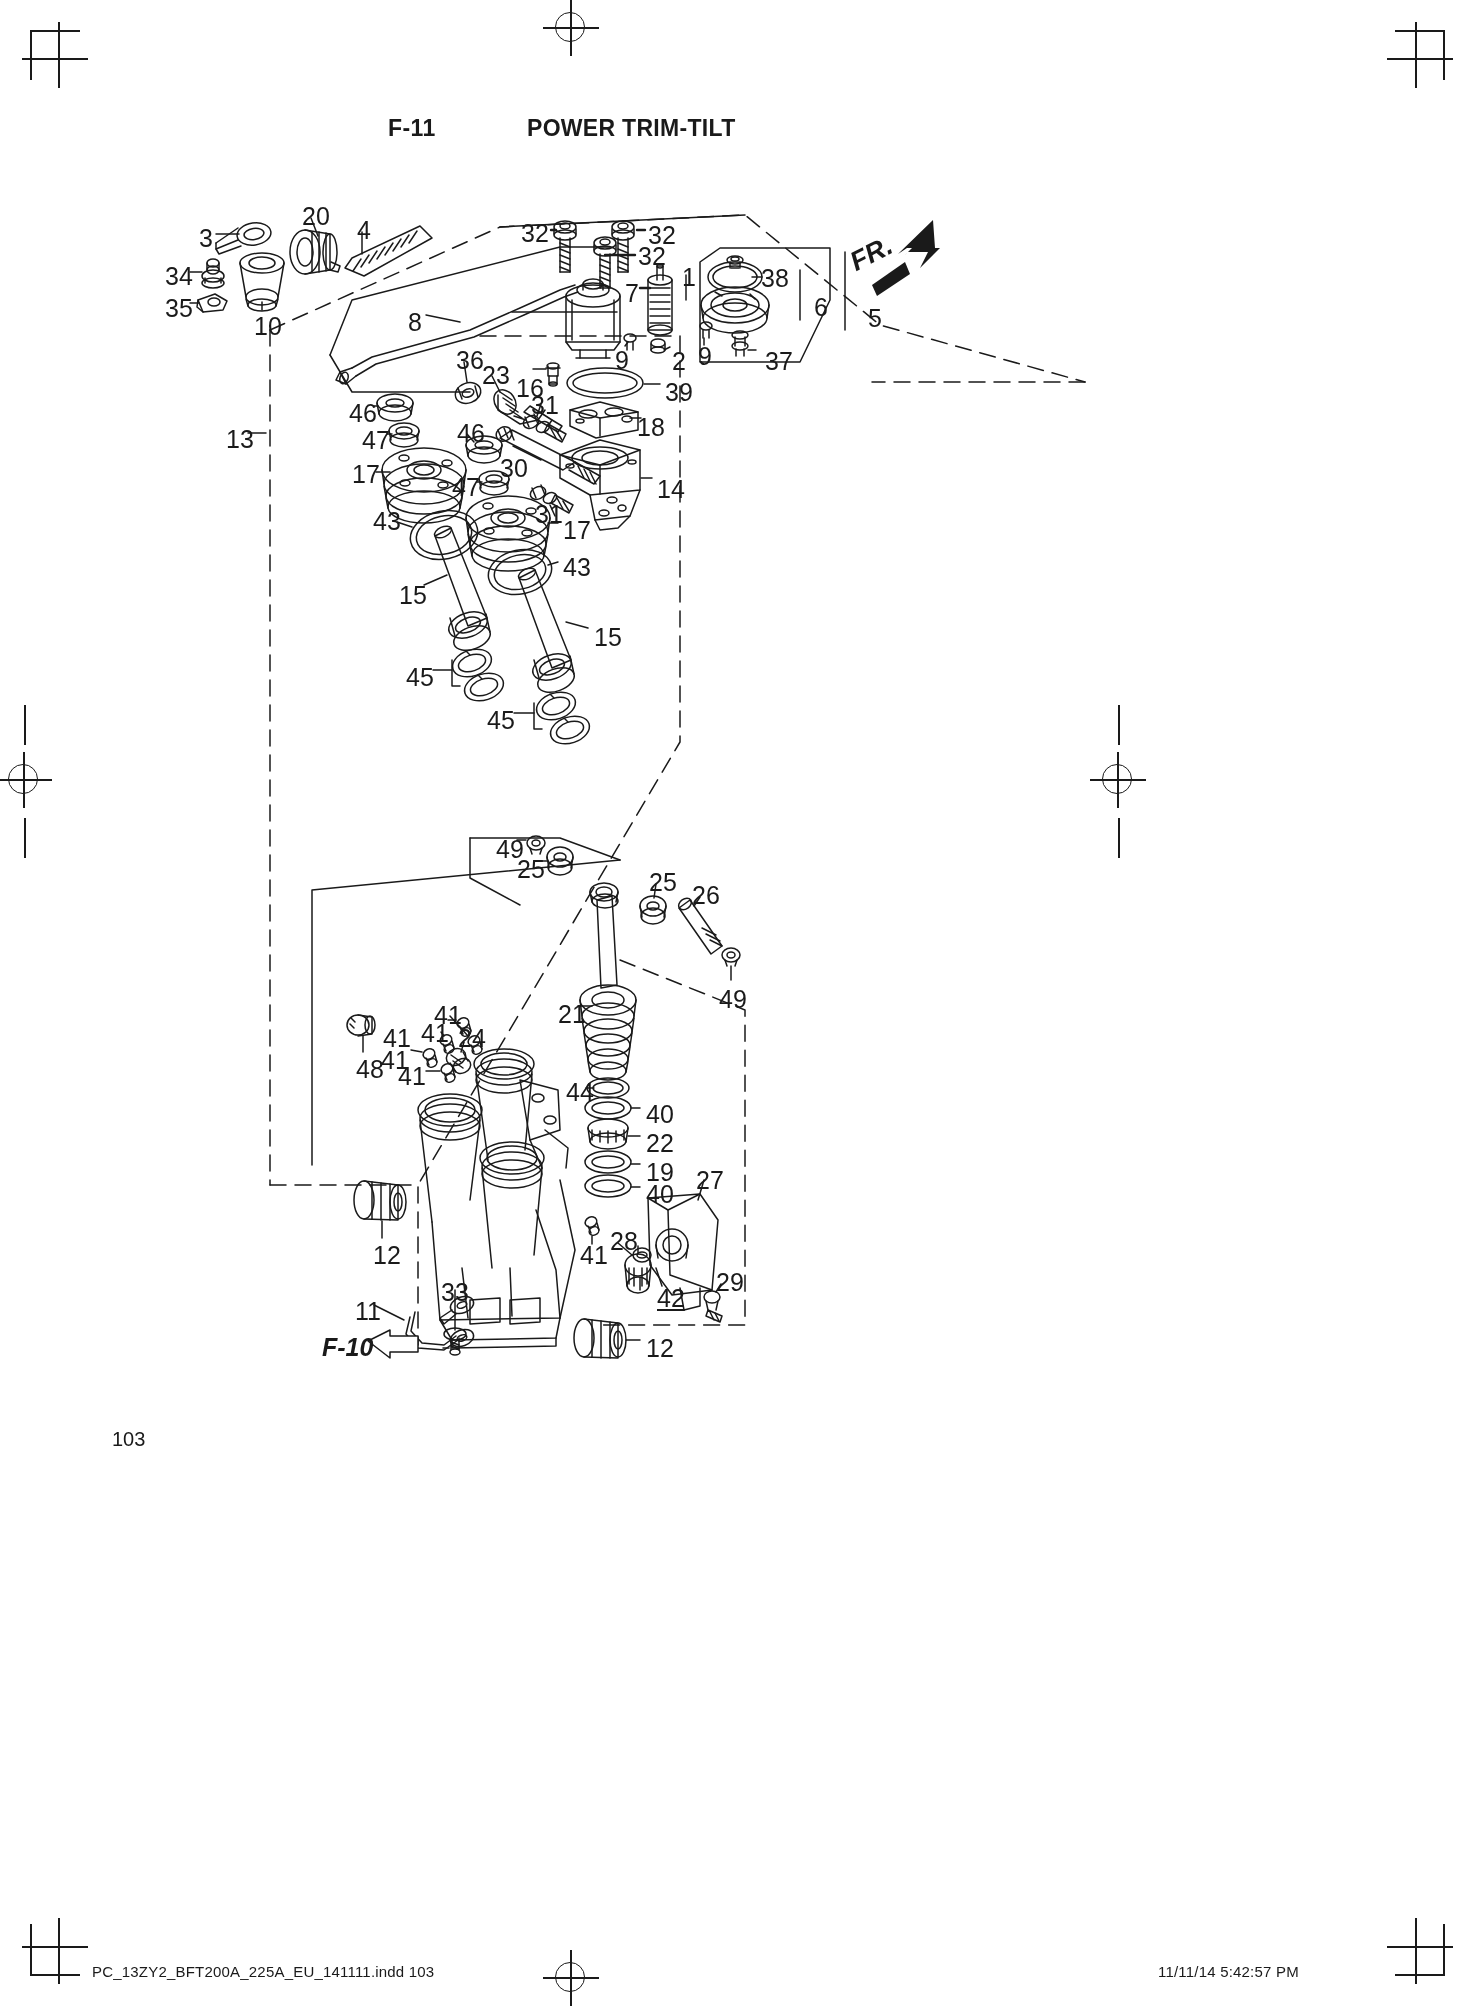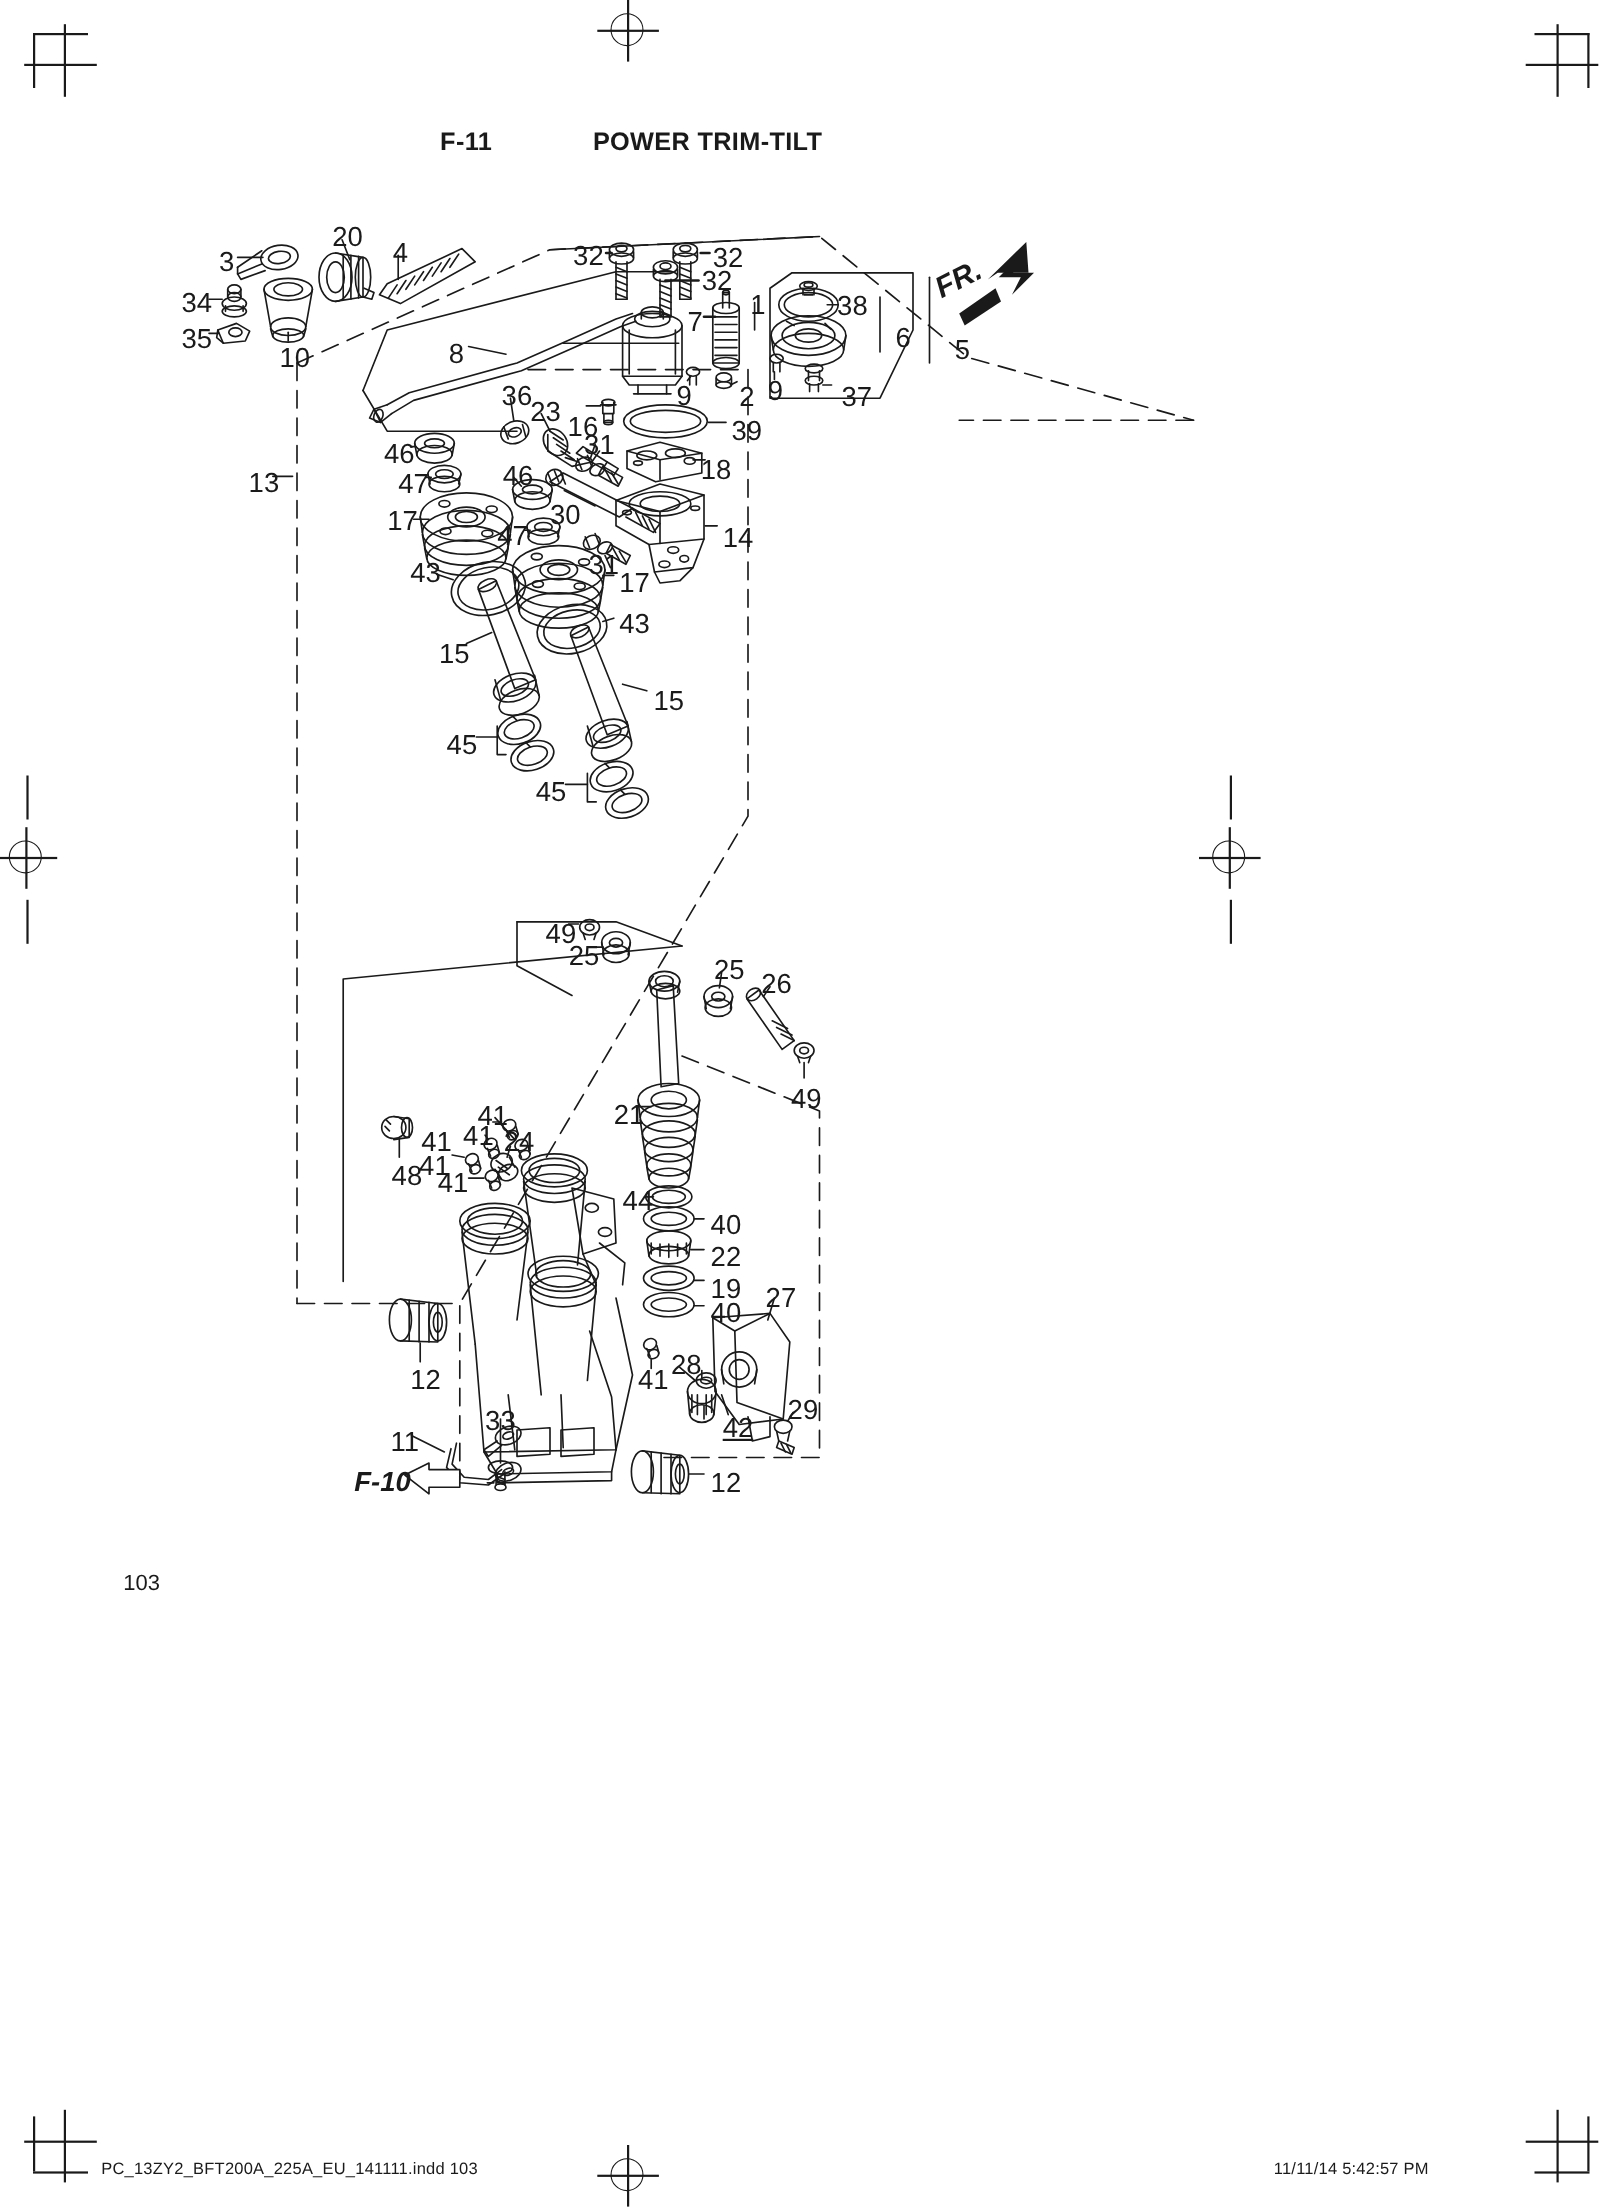--- a/index.html
+++ b/index.html
@@ -10,21 +10,21 @@
   .crop{position:absolute;}
   .crop i{position:absolute;background:#1a1a1a;display:block;}
   .cm-h{height:1.6px;}
   .cm-v{width:1.6px;}
   .reg{position:absolute;width:56px;height:56px;}
   .reg .rh{position:absolute;top:27px;left:0;width:56px;height:1.6px;background:#1a1a1a;}
   .reg .rv{position:absolute;left:27px;top:0;width:1.6px;height:56px;background:#1a1a1a;}
   .reg .rc{position:absolute;left:12px;top:12px;width:30px;height:30px;
            border:1.6px solid #1a1a1a;border-radius:50%;box-sizing:border-box;}
   
-  .hdr{position:absolute;top:115px;left:12px;width:1349px;height:36px;}
+  .hdr{position:absolute;top:115px;left:0;width:1349px;height:36px;}
   .hdr .fig{position:absolute;left:388px;top:0;font-size:23px;font-weight:bold;letter-spacing:.4px;}
   .hdr .ttl{position:absolute;left:527px;top:0;font-size:23px;font-weight:bold;letter-spacing:.3px;}
   
   .pgno{position:absolute;left:112px;top:1428px;font-size:20px;}
   .ftl{position:absolute;left:92px;top:1963px;font-size:15px;letter-spacing:.2px;}
   .ftr{position:absolute;left:1158px;top:1963px;font-size:15px;letter-spacing:.2px;}
   
   .canvas{position:absolute;left:0;top:0;width:1475px;height:2006px;}
   .canvas svg{position:absolute;left:0;top:0;}
   

